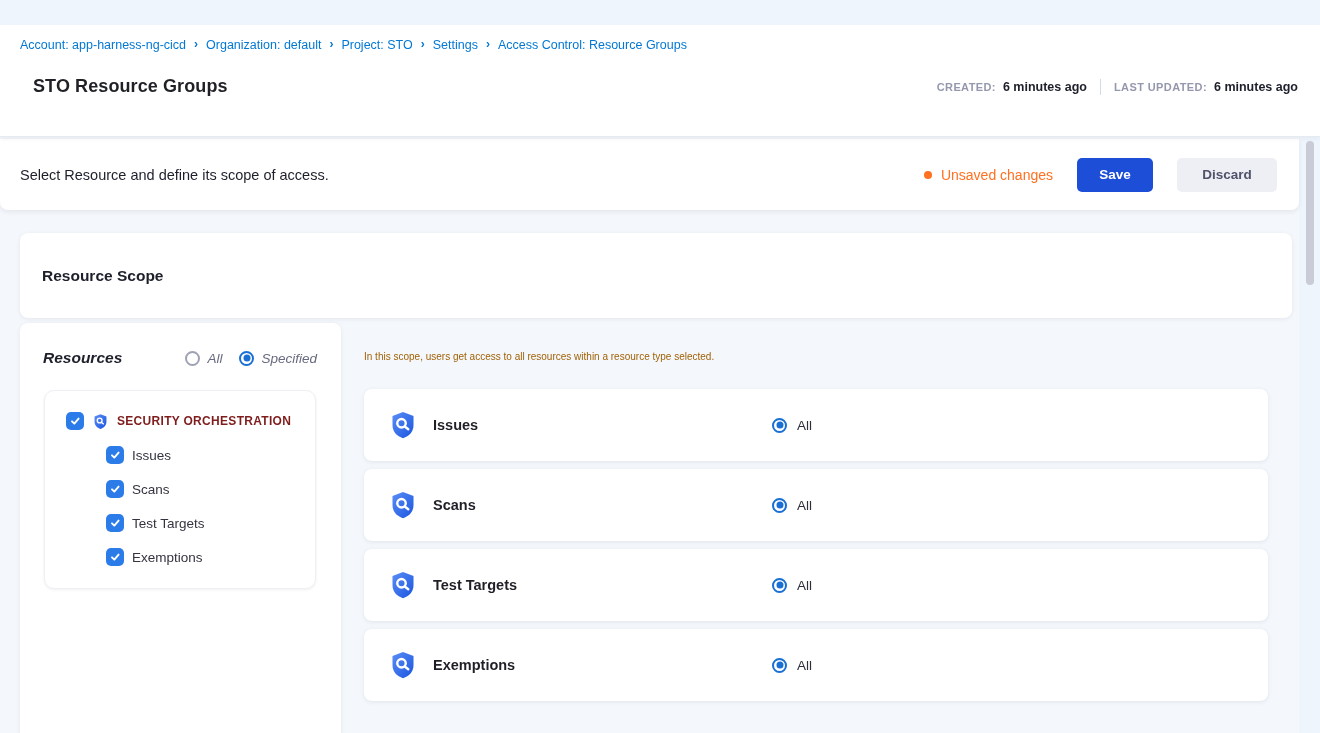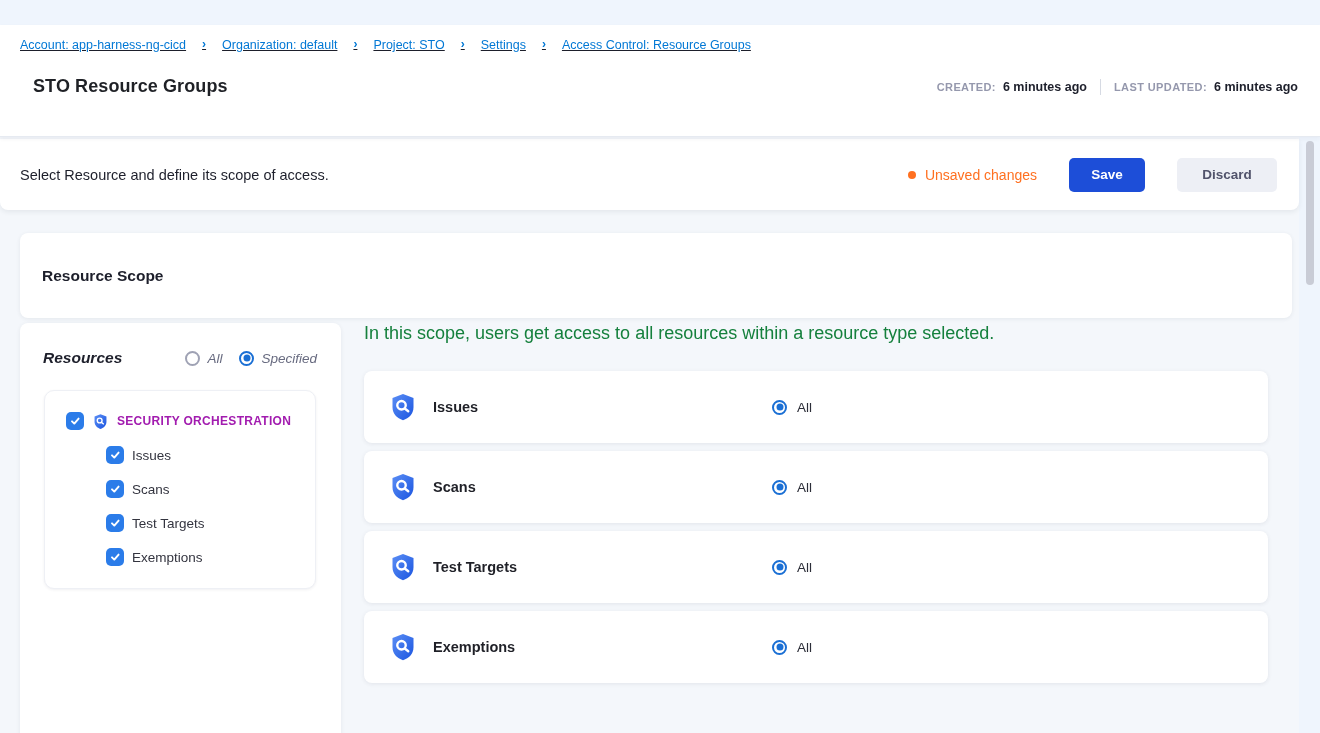--- a/index.html
+++ b/index.html
@@ -13,21 +13,21 @@
 
   
   .header {
     position:absolute; top:25px; left:0; width:1320px; height:112px;
     background:#ffffff;
     border-bottom:1px solid #e6eaf1;
     box-shadow:0 2px 4px rgba(40,48,70,.05);
     padding:13px 22px 0 20px;
     z-index:5;
   }
-  .breadcrumb { font-size:12.5px; display:flex; align-items:center; gap:16px;text-decoration:underline; }
+  .breadcrumb { font-size:12.5px; display:flex; align-items:center; gap:8px; }
   .breadcrumb a { color:#0278d5; text-decoration:none; cursor:pointer; }
   .breadcrumb .sep { color:#0278d5; font-size:12px; font-weight:600; transform:translateY(-1px); }
   .header-row { display:flex; align-items:flex-end; justify-content:space-between; margin-top:24px;gap:18px; }
   .page-title { font-size:18px; font-weight:700; color:#1f2126; padding-left:13px; letter-spacing:.1px; }
   .meta { display:flex; align-items:center; gap:7px; font-size:12.5px; padding-bottom:2px; }
   .meta-label { color:#9598ad; font-size:11px; letter-spacing:.4px; font-weight:600; }
   .meta-value { color:#1d1f2b; font-weight:600; }
   .meta-divider { width:1px; height:16px; background:#d6dae3; margin:0 6px; }
 
   
@@ -42,21 +42,21 @@
 
   
   .toolbar {
     position:absolute; top:2px; left:0; width:1299px; height:71px;
     background:#ffffff; border-radius:0 0 8px 8px;
     box-shadow:0 2px 5px rgba(40,48,70,.08);
     display:flex; align-items:center; justify-content:space-between;
     padding:0 22px 0 20px;
   }
   .toolbar-text { font-size:14.5px; color:#1d1f2b; }
-  .toolbar-right { display:flex; align-items:center; gap:32px; }
+  .toolbar-right { display:flex; align-items:center; gap:24px; }
   .unsaved { display:flex; align-items:center; gap:9px; color:#ff7020; font-size:14px; }
   .unsaved .dot { width:8px; height:8px; border-radius:50%; background:#ff7020; }
   .btn { font-family:inherit; font-size:13.5px; font-weight:700; border:none; border-radius:5px; height:34px; cursor:pointer; }
   .btn-save { background:#1d4ed8; color:#ffffff; width:76px;text-align:center; }
   .btn-discard { background:#edeff5; color:#51536b; width:100px; }
 
   
   .scope-card {
     position:absolute; top:96px; left:20px; width:1272px; height:85px;
     background:#ffffff; border-radius:8px;
@@ -89,33 +89,33 @@
     width:7px; height:7px; border-radius:50%; background:#1a6fd4;
   }
 
   .group-box {
     border:1px solid #eef0f5; border-radius:10px; background:#fff;
     box-shadow:0 1px 3px rgba(40,48,70,.07);
     margin:23px 0 12px 1px; width:272px; padding:21px 10px 6px 21px;
   }
   .tree-row { display:flex; align-items:center; gap:8px; margin-bottom:16px; }
   .tree-row.child { padding-left:40px; }
-  .group-label { font-size:12px; font-weight:600; color:#a21caf; letter-spacing:.3px; }
+  .group-label { font-size:12px; font-weight:600; color:#7f1d1d; letter-spacing:.3px; }
   .child-label { font-size:13.5px; color:#33343f; }
 
   .checkbox {
     width:18px; height:18px; border-radius:5px; flex:none; cursor:pointer;
     display:flex; align-items:center; justify-content:center;
   }
   .checkbox.checked { background:#2b7ce9; }
   .checkbox.unchecked { background:#fff; border:2px solid #2b7ce9; }
 
   
   .main-col { position:absolute; top:186px; left:364px; width:904px; }
-  .helper-text { font-size:18px; color:#15803d; }
+  .helper-text { font-size:10px; color:#a16207; margin-top:28px; }
   .resource-card {
     height:72px; background:#ffffff; border-radius:8px;
     box-shadow:0 1px 4px rgba(40,48,70,.09);
     display:flex; align-items:center; padding-left:24px;
     position:relative; margin-top:8px;
   }
   .resource-card:first-of-type { margin-top:27px; }
   .card-title { font-size:14.5px; font-weight:700; color:#1f2027; margin-left:15px; }
   .card-access { position:absolute; left:408px; display:flex; align-items:center; gap:10px; font-size:13.5px; color:#2c2e38; }
 

